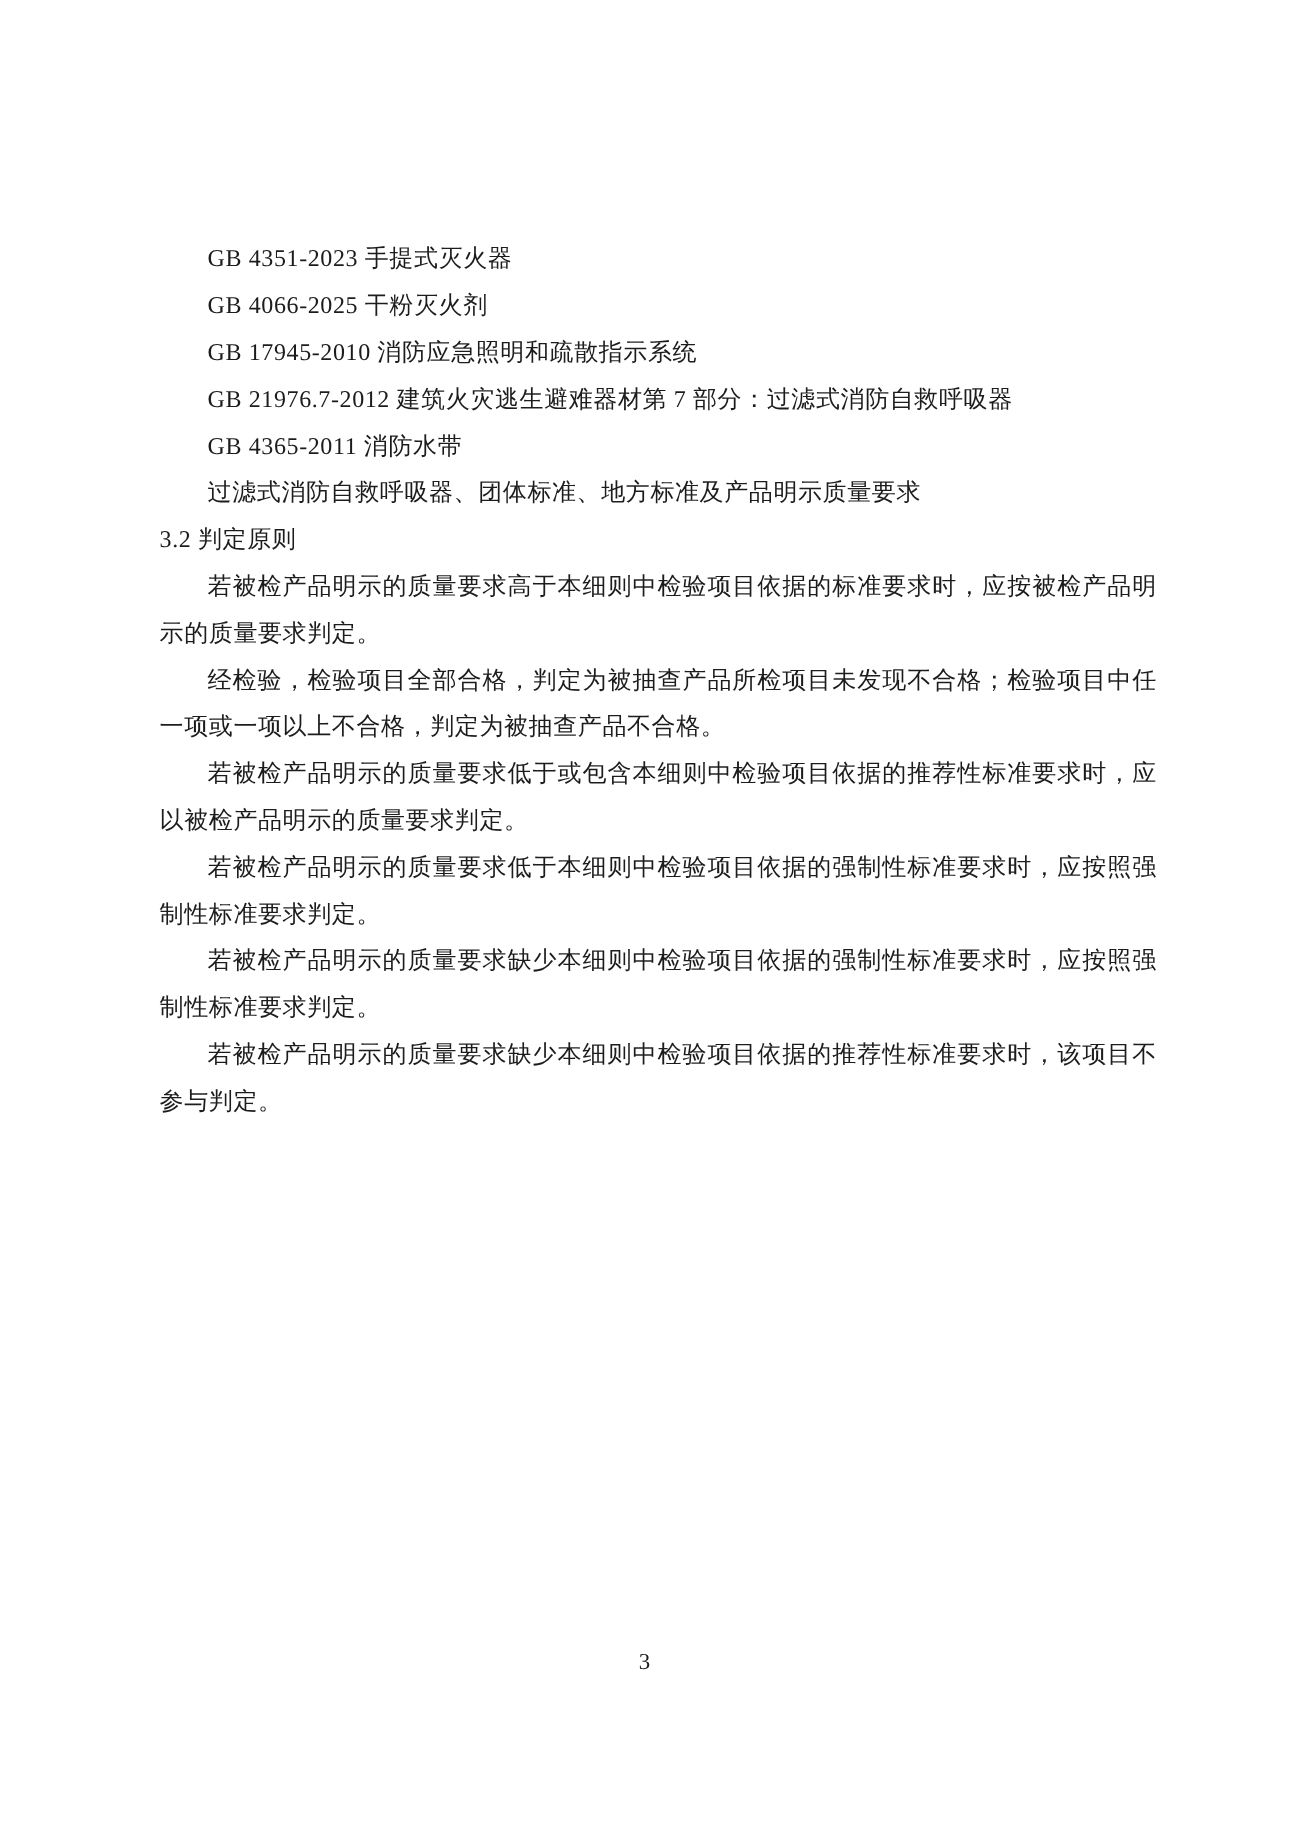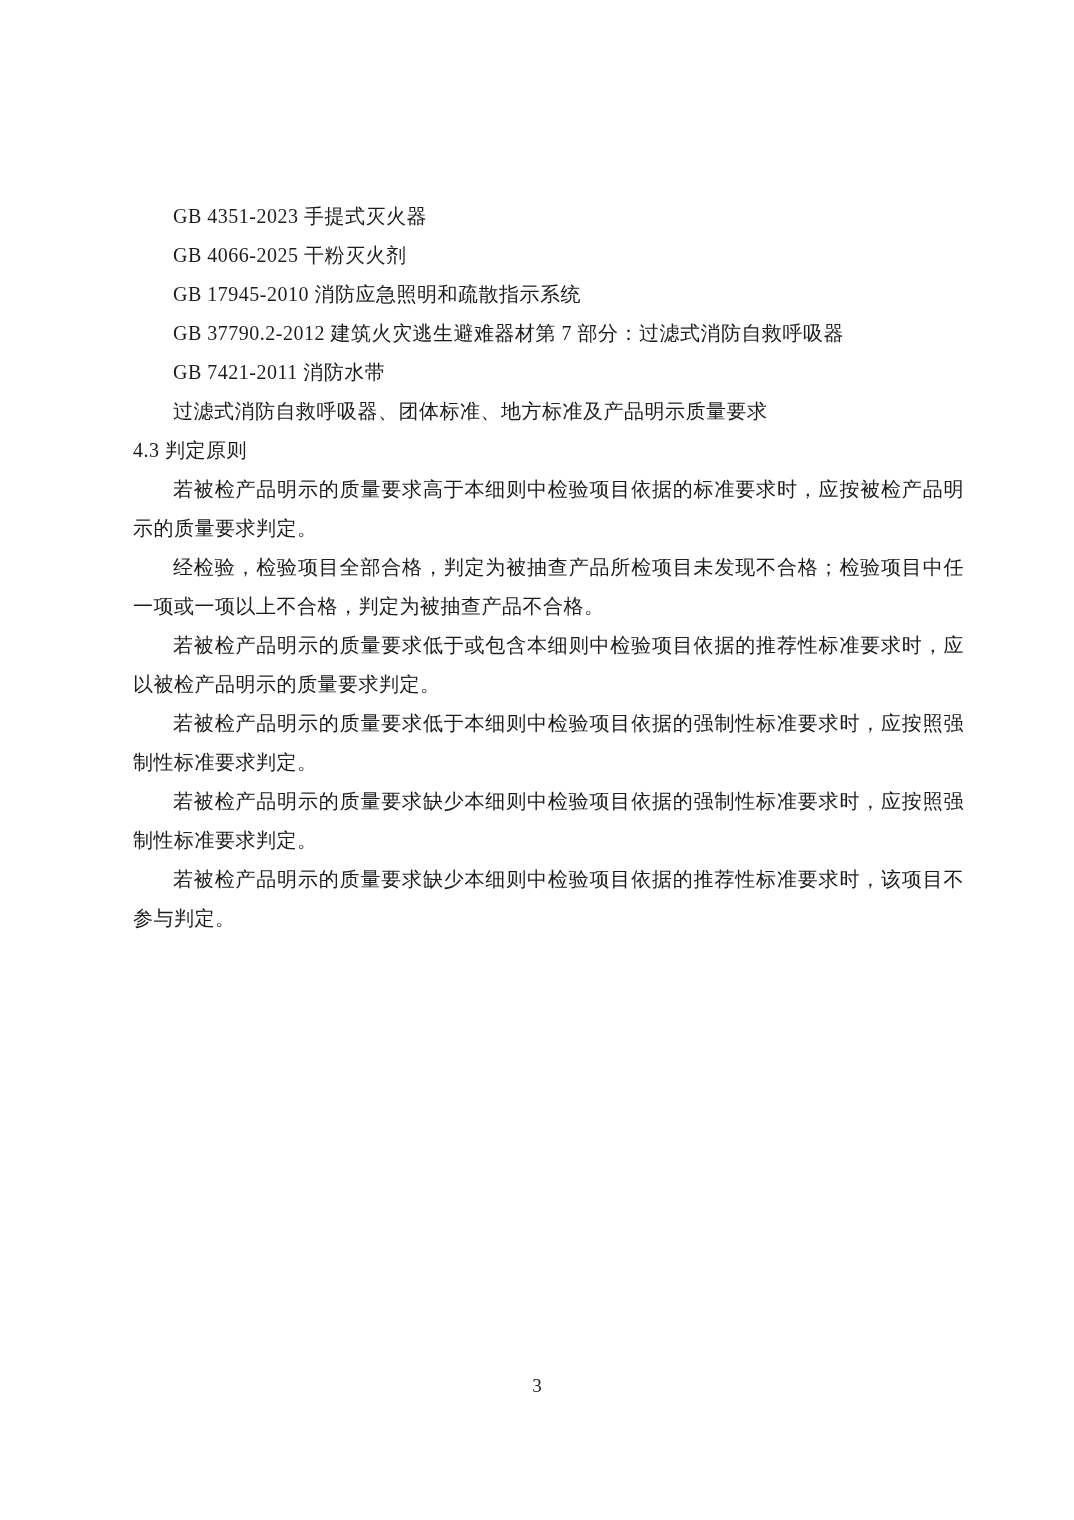--- a/index.html
+++ b/index.html
@@ -56,25 +56,25 @@
 </style>
 </head>
 <body>
 
 <div class="page">
   <div class="doc-text">
 
     <div class="ref-line">GB 4351-2023 手提式灭火器</div>
     <div class="ref-line">GB 4066-2025 干粉灭火剂</div>
     <div class="ref-line">GB 17945-2010 消防应急照明和疏散指示系统</div>
-    <div class="ref-line">GB 37790.2-2012 建筑火灾逃生避难器材第 7 部分：过滤式消防自救呼吸器</div>
-    <div class="ref-line">GB 7421-2011 消防水带</div>
+    <div class="ref-line">GB 21976.7-2012 建筑火灾逃生避难器材第 7 部分：过滤式消防自救呼吸器</div>
+    <div class="ref-line">GB 4365-2011 消防水带</div>
     <div class="ref-line">过滤式消防自救呼吸器、团体标准、地方标准及产品明示质量要求</div>
 
-    <div class="section-heading">4.3 判定原则</div>
+    <div class="section-heading">3.2 判定原则</div>
 
     <p class="para">若被检产品明示的质量要求高于本细则中检验项目依据的标准要求时，应按被检产品明示的质量要求判定。</p>
     <p class="para">经检验，检验项目全部合格，判定为被抽查产品所检项目未发现不合格；检验项目中任一项或一项以上不合格，判定为被抽查产品不合格。</p>
     <p class="para">若被检产品明示的质量要求低于或包含本细则中检验项目依据的推荐性标准要求时，应以被检产品明示的质量要求判定。</p>
     <p class="para">若被检产品明示的质量要求低于本细则中检验项目依据的强制性标准要求时，应按照强制性标准要求判定。</p>
     <p class="para">若被检产品明示的质量要求缺少本细则中检验项目依据的强制性标准要求时，应按照强制性标准要求判定。</p>
     <p class="para">若被检产品明示的质量要求缺少本细则中检验项目依据的推荐性标准要求时，该项目不参与判定。</p>
 
   </div>
 </div>

